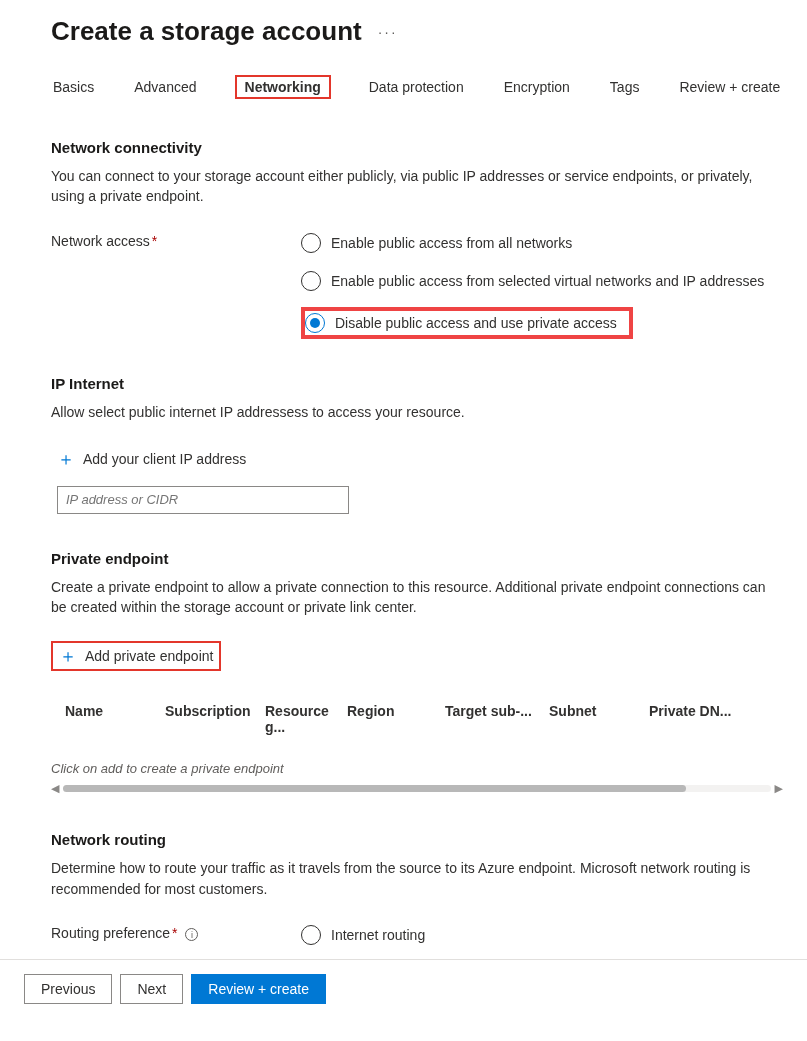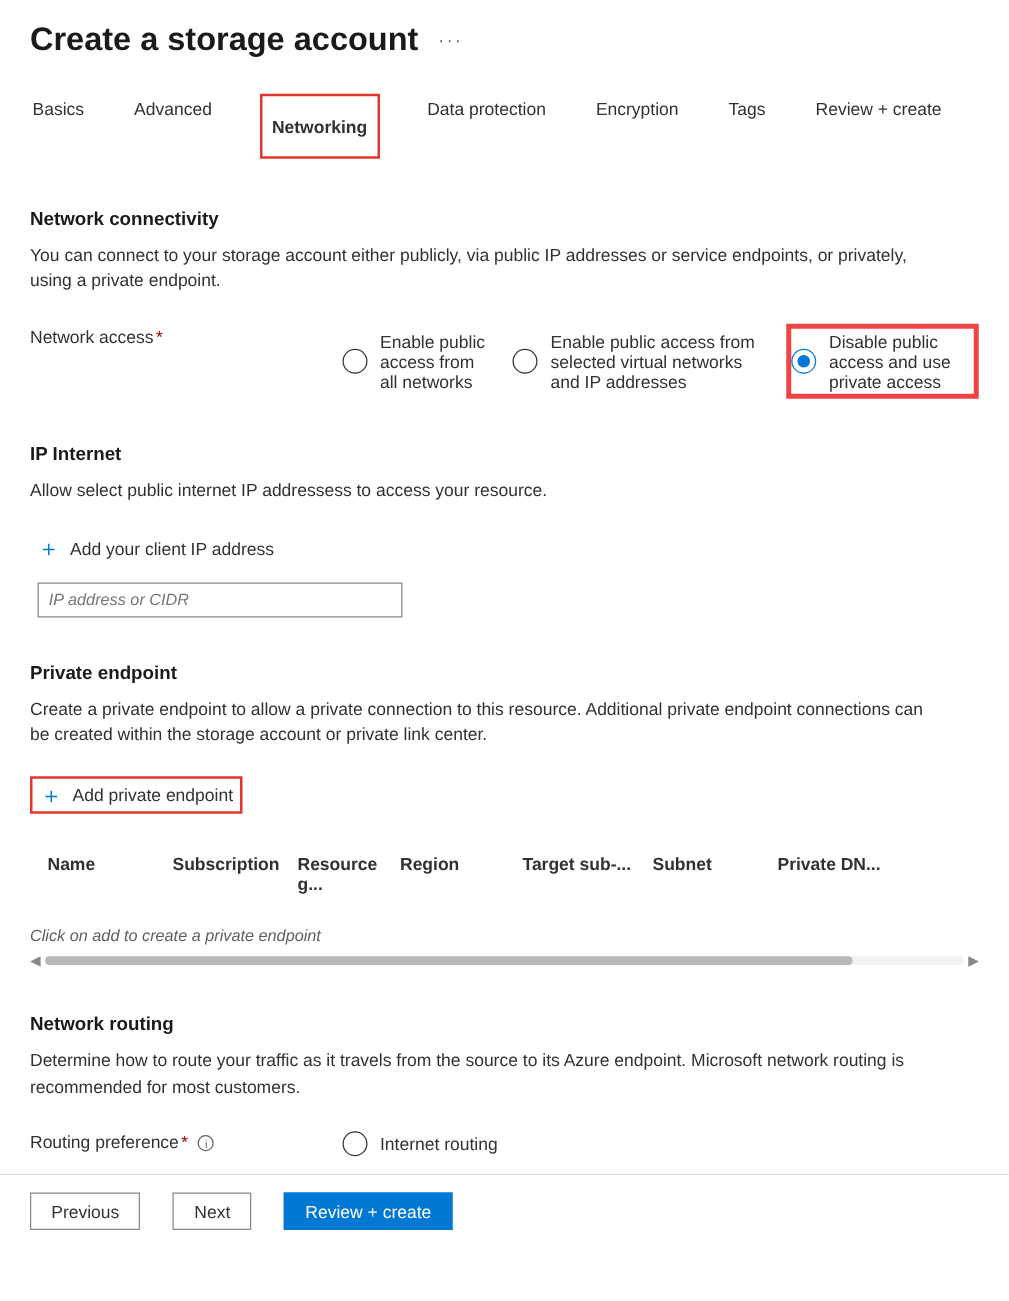--- a/index.html
+++ b/index.html
@@ -4,38 +4,38 @@
 <style>
   * { box-sizing: border-box; }
   body {
     margin: 0;
     font-family: "Segoe UI", -apple-system, BlinkMacSystemFont, sans-serif;
     font-size: 14px;
     color: #323130;
     background: #fff;
     width: 807px;
   }
-  .page { padding: 16px 24px 0 24px; }
+  .page { padding: 16px 24px 0 24px; margin-left: 27px; }
   .title-row { display: flex; align-items: center; gap: 16px; margin-bottom: 28px; }
   h1 { font-size: 26px; font-weight: 600; margin: 0; color: #1b1a19; }
   .dots { color: #605e5c; font-size: 14px; letter-spacing: 2px; cursor: pointer; }
 
   .tabs { display: flex; gap: 36px; margin-bottom: 40px; flex-wrap: wrap; }
   .tab { font-size: 14px; color: #323130; cursor: pointer; padding: 4px 2px; }
-  .tab.highlighted { border: 2px solid #e3362b; padding: 16px 8px; font-weight: 600; }
+  .tab.highlighted { border: 2px solid #e3362b; padding: 2px 8px; font-weight: 600; }
 
   h2 { font-size: 15px; font-weight: 600; margin: 0 0 10px 0; color: #1b1a19; }
   .desc { color: #323130; line-height: 1.45; margin: 0 0 24px 0; max-width: 720px; }
 
   .field-row { display: flex; align-items: flex-start; margin-bottom: 12px; }
   .field-label { width: 250px; flex-shrink: 0; color: #323130; padding-top: 2px; }
   .required { color: #a80000; margin-left: 2px; }
   .field-control { flex: 1; }
 
-  .radio-group { display: flex; gap: 14px; }
+  .radio-group { display: flex; flex-direction: column; gap: 14px; }
   .radio-item { display: flex; align-items: center; gap: 10px; cursor: pointer; padding: 2px 6px 2px 0; }
   .radio-item.boxed { border: 4px solid #ef4444; display: inline-flex; width: fit-content; padding-right: 12px; }
 
   .radio {
     width: 20px; height: 20px; border-radius: 50%;
     border: 1px solid #323130; position: relative; flex-shrink: 0;
   }
   .radio.checked { border: 1px solid #0078d4; }
   .radio.checked::after {
     content: ""; position: absolute; top: 4px; left: 4px;
@@ -72,21 +72,21 @@
   .scroll-track { flex: 1; height: 7px; background: #f3f2f1; position: relative; border-radius: 4px; }
   .scroll-thumb { position: absolute; left: 0; width: 88%; height: 7px; background: #b8b8b8; border-radius: 4px; }
 
   .info-icon {
     display: inline-block; width: 13px; height: 13px; border: 1px solid #605e5c;
     border-radius: 50%; font-size: 9px; line-height: 13px; text-align: center;
     color: #605e5c; margin-left: 4px; vertical-align: middle;
   }
 
   .footer {
-    border-top: 1px solid #e1dfdd; padding: 14px 24px; display: flex; gap: 26px; margin-top: 12px;
+    border-top: 1px solid #e1dfdd; padding: 14px 24px; display: flex; gap: 8px; margin-top: 12px;
   }
   .btn {
     height: 30px; padding: 0 16px; font-size: 14px; cursor: pointer;
     border: 1px solid #8a8886; background: #fff; color: #323130;
   }
   .btn.primary { background: #0078d4; border-color: #0078d4; color: #fff; font-weight: 400; }
 </style>
 </head>
 <body>
 

